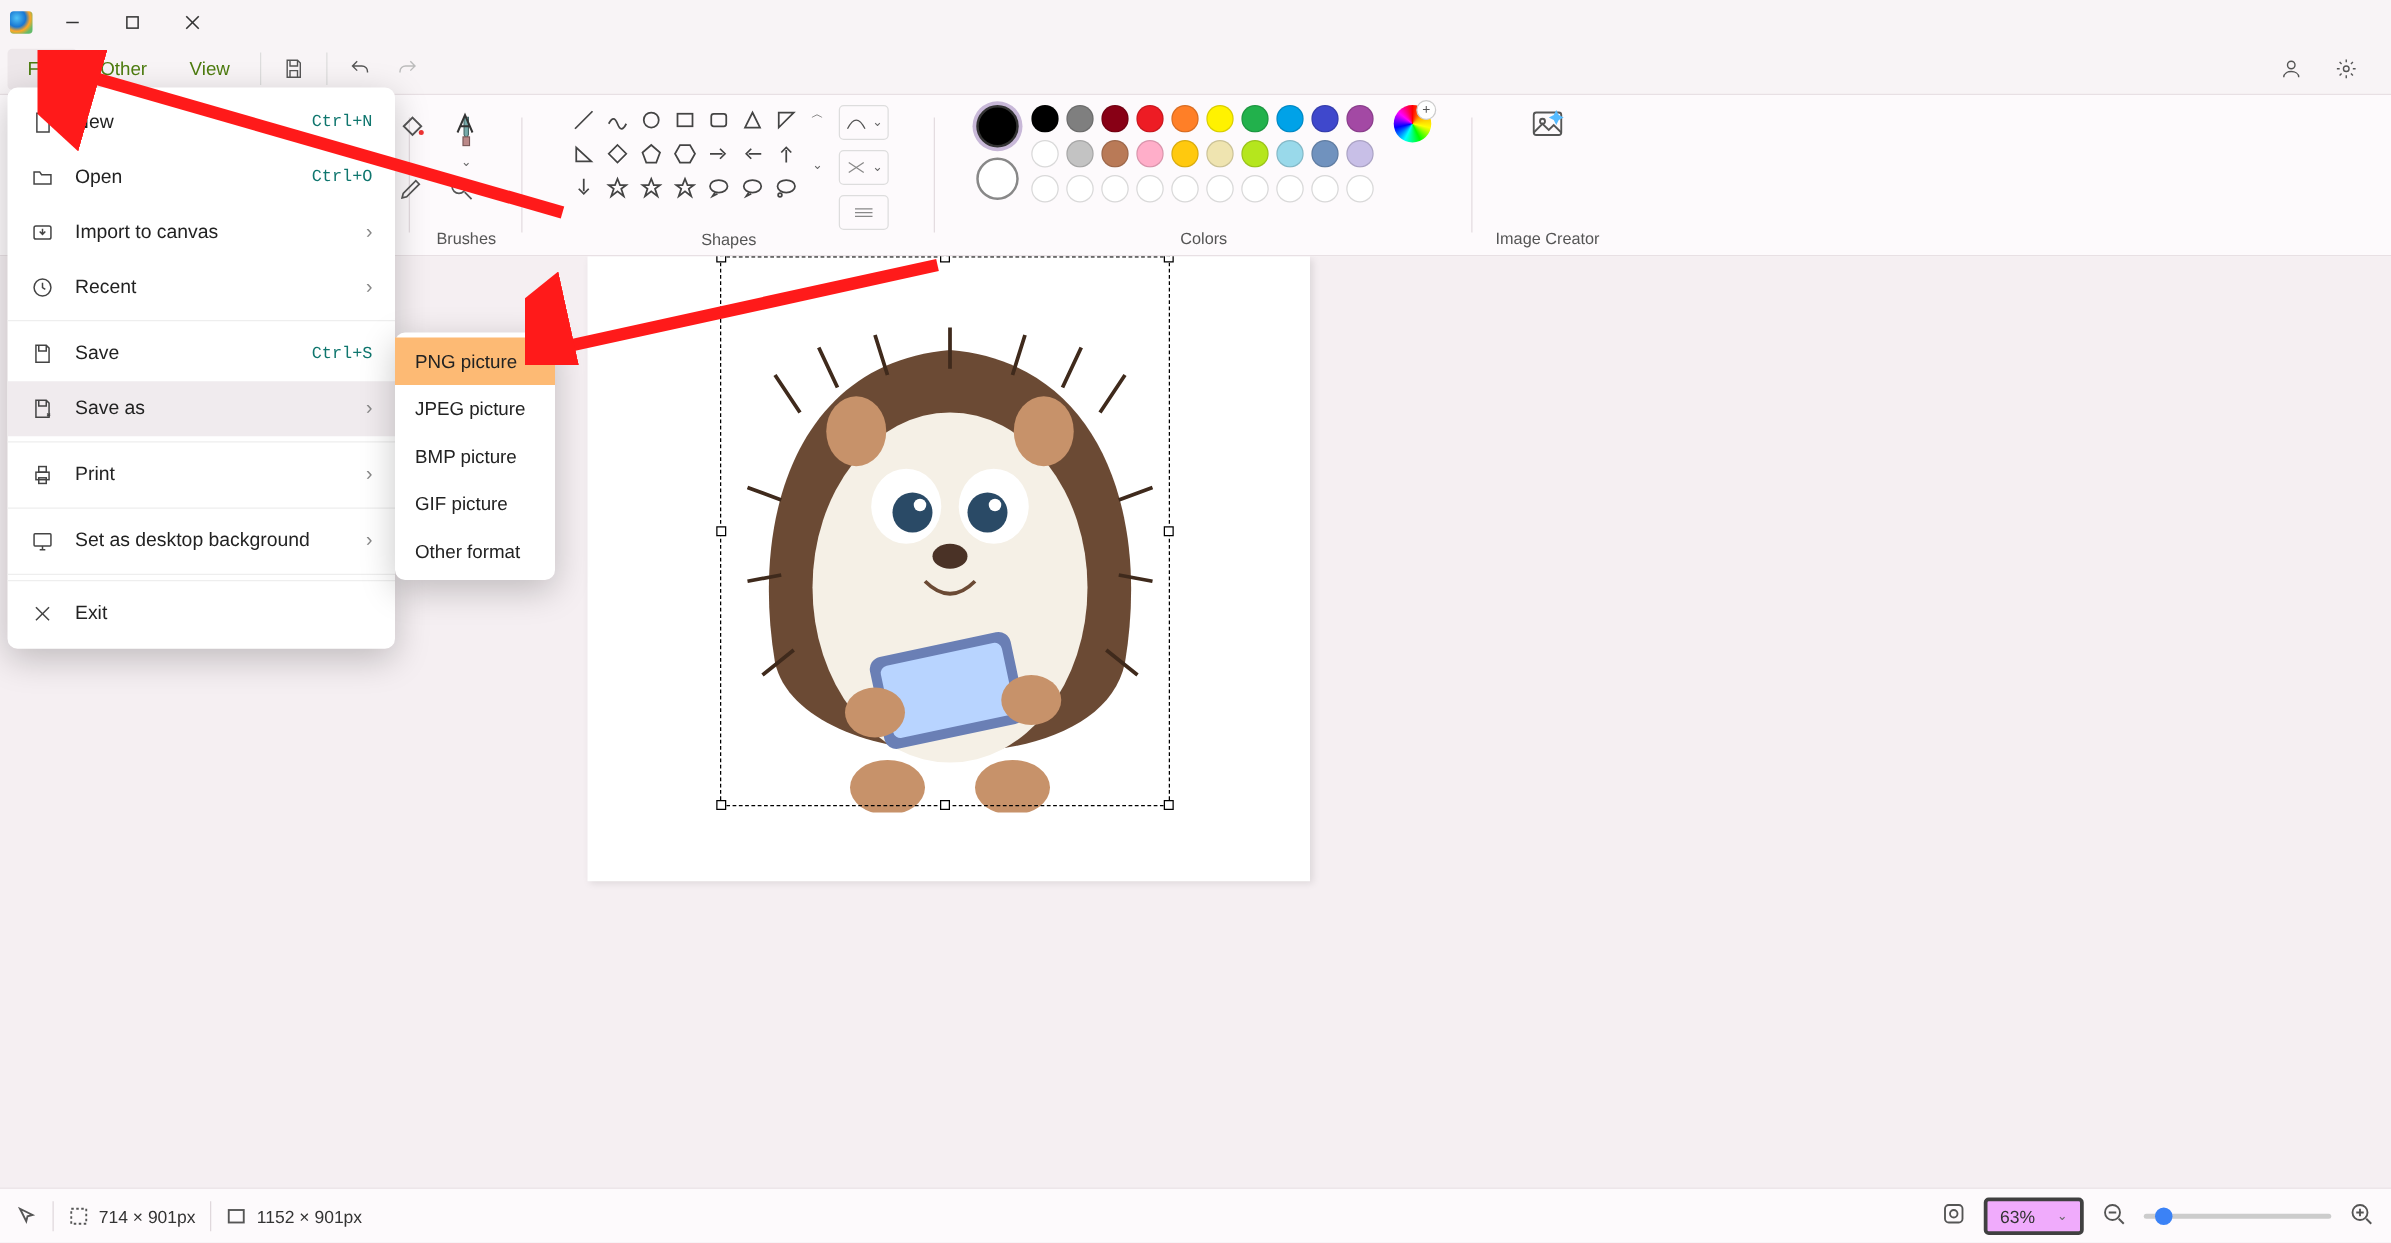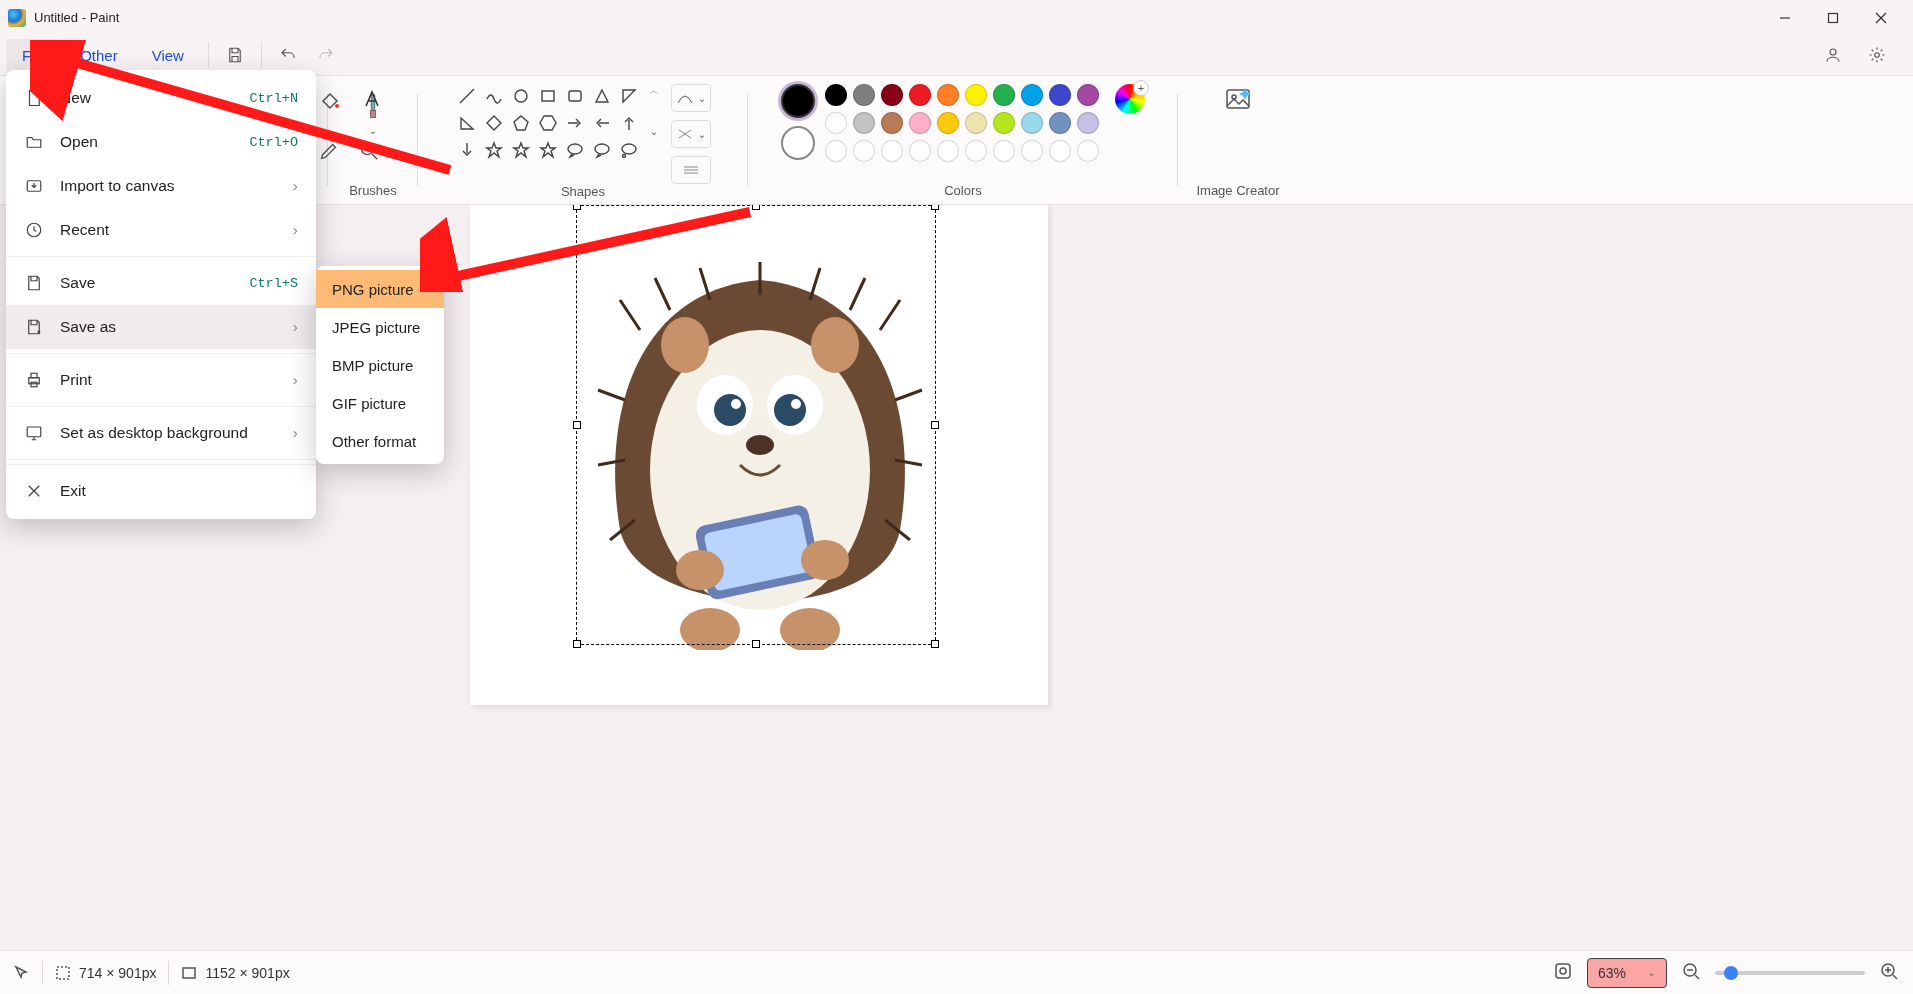--- a/index.html
+++ b/index.html
@@ -8,21 +8,21 @@
 
 .titlebar { height: 35px; display: flex; align-items: center; padding: 0 8px; }
 .titlebar-icon { width: 18px; height: 18px; margin-right: 8px; background: radial-gradient(circle at 30% 30%, #4fc3f7, #1976d2 40%, #ffa726 60%, #66bb6a 80%); border-radius: 3px; }
 .titlebar-text { font-size: 13px; color: #222; flex: 1; }
 .win-controls { display: flex; gap: 0; }
 .win-btn { width: 48px; height: 35px; display: flex; align-items: center; justify-content: center; font-size: 14px; color: #333; }
 .win-btn svg { width: 12px; height: 12px; }
 
 
 .menubar { height: 40px; display: flex; align-items: center; padding: 0 6px; gap: 2px; position: relative; }
-.menu-item { padding: 8px 16px; font-size: 15px; color: #1d4ed8; border-radius: 4px; }
+.menu-item { padding: 8px 16px; font-size: 15px; color: #4d7c0f; border-radius: 4px; }
 .menu-item.active { background: #ede7ea; }
 .menubar-sep { width: 1px; height: 26px; background: #ddd; margin: 0 6px; }
 .menubar-iconbtn { width: 36px; height: 36px; display: flex; align-items: center; justify-content: center; border-radius: 4px; }
 .menubar-iconbtn svg { width: 18px; height: 18px; stroke: #555; fill: none; stroke-width: 1.5; }
 .menubar-iconbtn.disabled svg { stroke: #bbb; }
 .menubar-right { margin-left: auto; display: flex; gap: 8px; padding-right: 12px; }
 
 
 .ribbon { height: 130px; background: #fdfafc; border-top: 1px solid #e8e0e4; border-bottom: 1px solid #e8e0e4; display: flex; align-items: stretch; padding: 0 8px; }
 .ribbon-group { display: flex; flex-direction: column; align-items: center; justify-content: space-between; padding: 8px 14px 6px; position: relative; }
@@ -77,33 +77,32 @@
 .sub-menu { position: absolute; left: 316px; top: 266px; width: 128px; background: #fff; border-radius: 8px; box-shadow: 0 8px 28px rgba(0,0,0,0.22); padding: 4px 0; z-index: 51; }
 .sm-item { height: 38px; display: flex; align-items: center; padding: 0 16px; font-size: 15px; color: #222; }
 .sm-item.hover { background: #fdba74; }
 
 
 .statusbar { position: absolute; left:0; right:0; bottom:0; height: 44px; background: #fdfafc; border-top: 1px solid #e8e0e4; display: flex; align-items: center; padding: 0 14px; gap: 12px; font-size: 14px; color: #333; }
 .sb-sep { width:1px; height:24px; background:#e0d8dc; }
 .sb-item { display:flex; align-items:center; gap:8px; }
 .sb-item svg { width:16px; height:16px; stroke:#555; fill:none; stroke-width:1.5; }
 .zoom-group { margin-left:auto; display:flex; align-items:center; gap:14px; }
-.zoom-select { width: 80px; height: 30px; border:1px solid #404040; border-radius:4px; display:flex; align-items:center; justify-content:space-between; padding:0 10px; font-size:14px; background:#fca5a5;}
+.zoom-select { width: 80px; height: 30px; border:3px solid #404040; border-radius:4px; display:flex; align-items:center; justify-content:space-between; padding:0 10px; font-size:14px; background:#f0abfc;}
 .zoom-slider { width: 150px; height:4px; background:#ccc; border-radius:2px; position:relative; }
 .zoom-thumb { position:absolute; left:6%; top:-5px; width:14px; height:14px; background:#3b82f6; border-radius:50%; }
 
 
 .arrow { position:absolute; z-index: 60; pointer-events:none; }
 </style>
 </head>
 <body>
 
 <div class="titlebar">
   <div class="titlebar-icon"></div>
-  <div class="titlebar-text">Untitled - Paint</div>
   <div class="win-controls">
     <div class="win-btn">
         <svg viewBox="0 0 12 12">
           <line x1="1" y1="6" x2="11" y2="6" stroke="#333" stroke-width="1.2"></line>
         </svg>
       </div>
     <div class="win-btn">
         <svg viewBox="0 0 12 12">
           <rect x="1.5" y="1.5" width="9" height="9" stroke="#333" fill="none" stroke-width="1.2"></rect>
         </svg>

